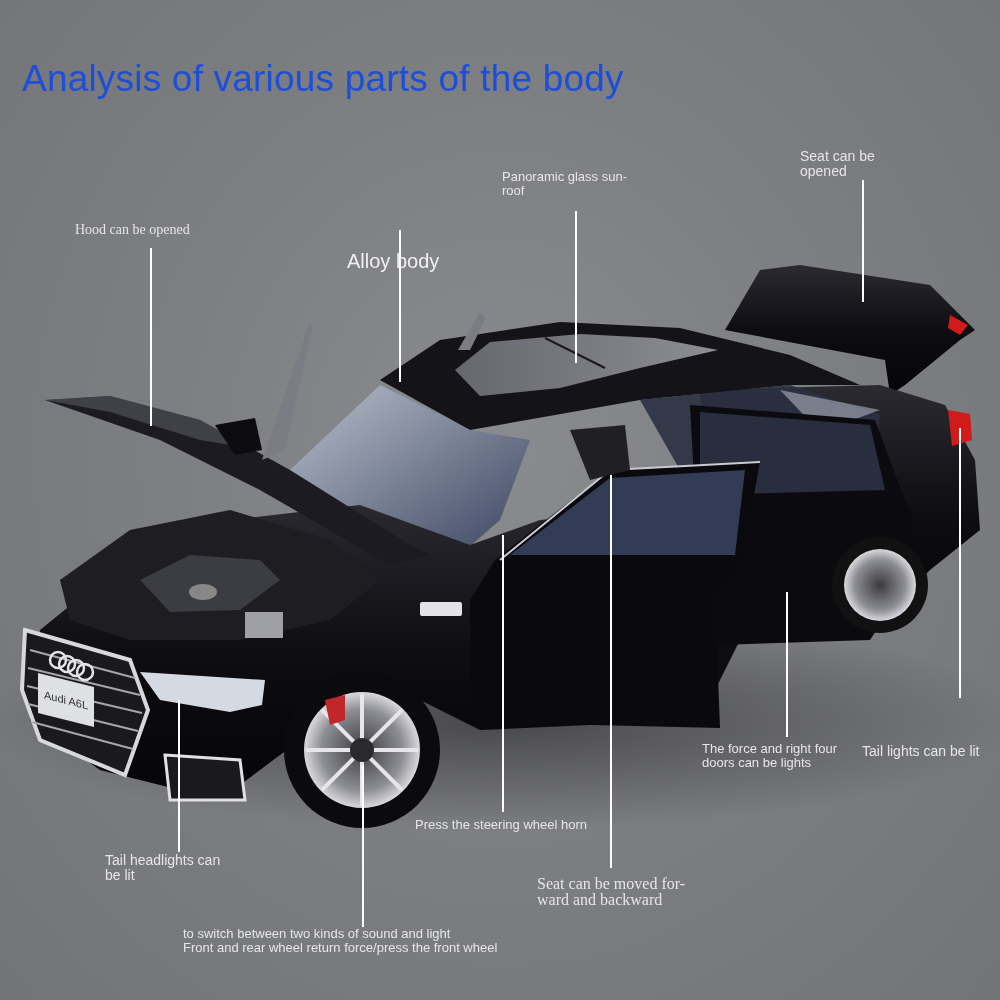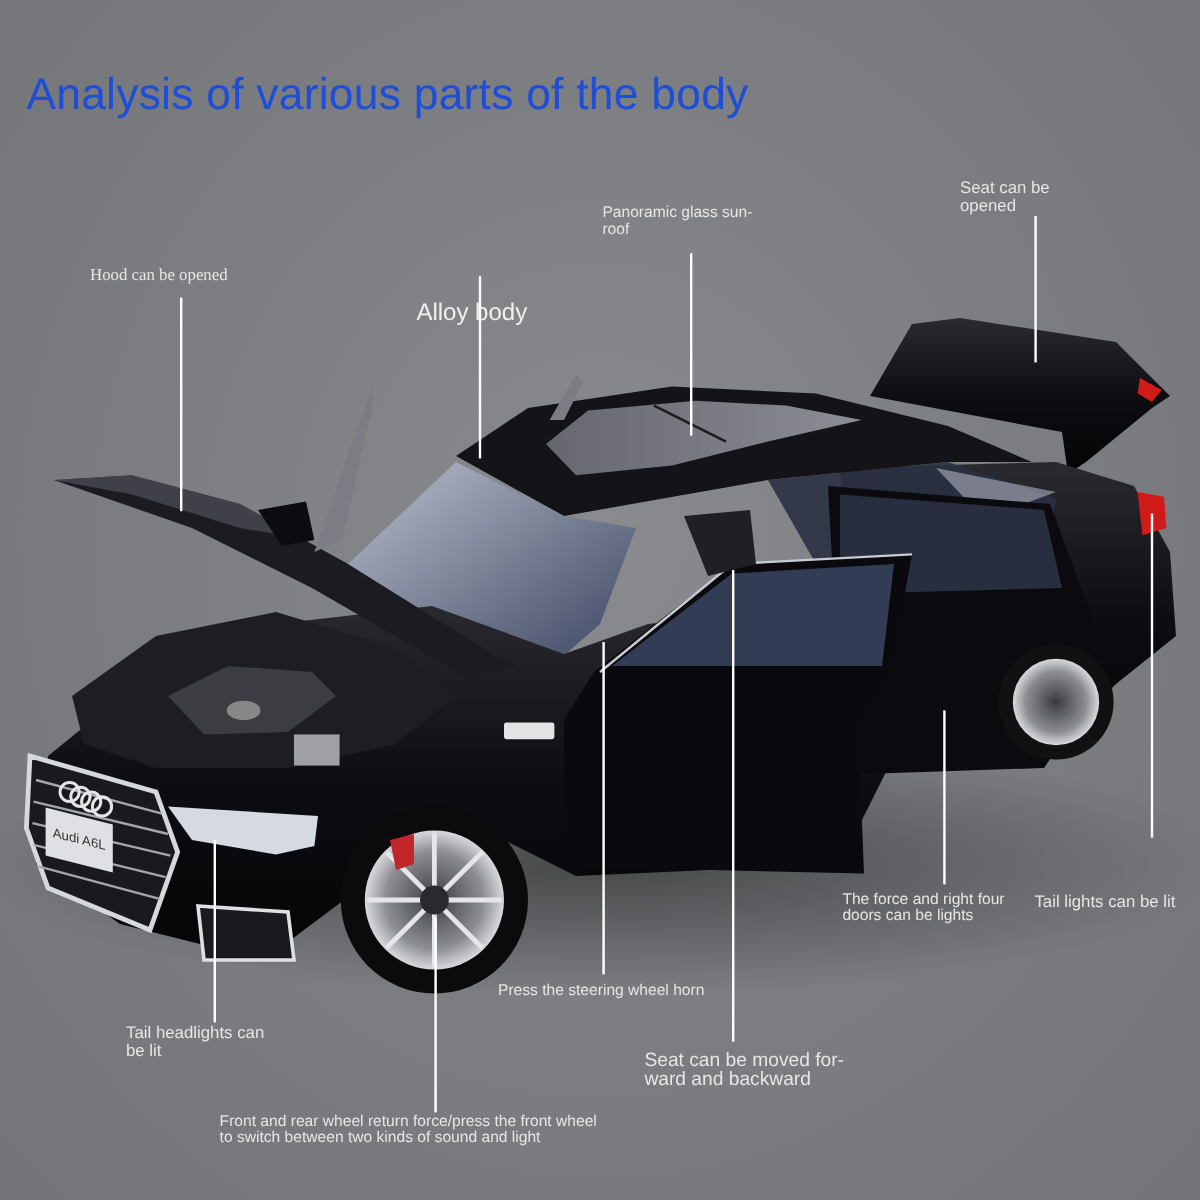--- a/index.html
+++ b/index.html
@@ -9,21 +9,21 @@
     font-family: "Liberation Sans", sans-serif;
   }
   .title {
     position:absolute; left:22px; top:58px;
     font-size:37px; color:#1d4ed8; letter-spacing:0.2px; font-weight:normal;
   }
   .label {
     position:absolute; color:#e6e6e6; font-size:14px; line-height:15px;
   }
   .label.big { font-size:20px; line-height:22px; color:#f0f0f0; }
-  .label.mid { font-size:16px; line-height:16px; }
+  .label.mid { font-size:16px; line-height:16px;font-family:Liberation Serif, serif; }
   .label.sm  { font-size:13px; line-height:14px; }
   .leader {
     position:absolute; width:2px; background:#ffffff;
   }
   #car { position:absolute; left:0; top:0; }
 </style>
 </head>
 <body>
 
 <svg id="car" width="1000" height="1000" viewBox="0 0 1000 1000">
@@ -196,15 +196,15 @@
   <div>Tail headlights can</div>
   <div>be lit</div>
 </div>
 
 <div class="label mid" style="left:537px;top:876px;">
   <div>Seat can be moved for-</div>
   <div>ward and backward</div>
 </div>
 
 <div class="label sm" style="left:183px;top:927px;">
+  <div>to switch between two kinds of sound and light</div>
   <div>Front and rear wheel return force/press the front wheel</div>
-  <div>to switch between two kinds of sound and light</div>
 </div>
 
 </body></html>

